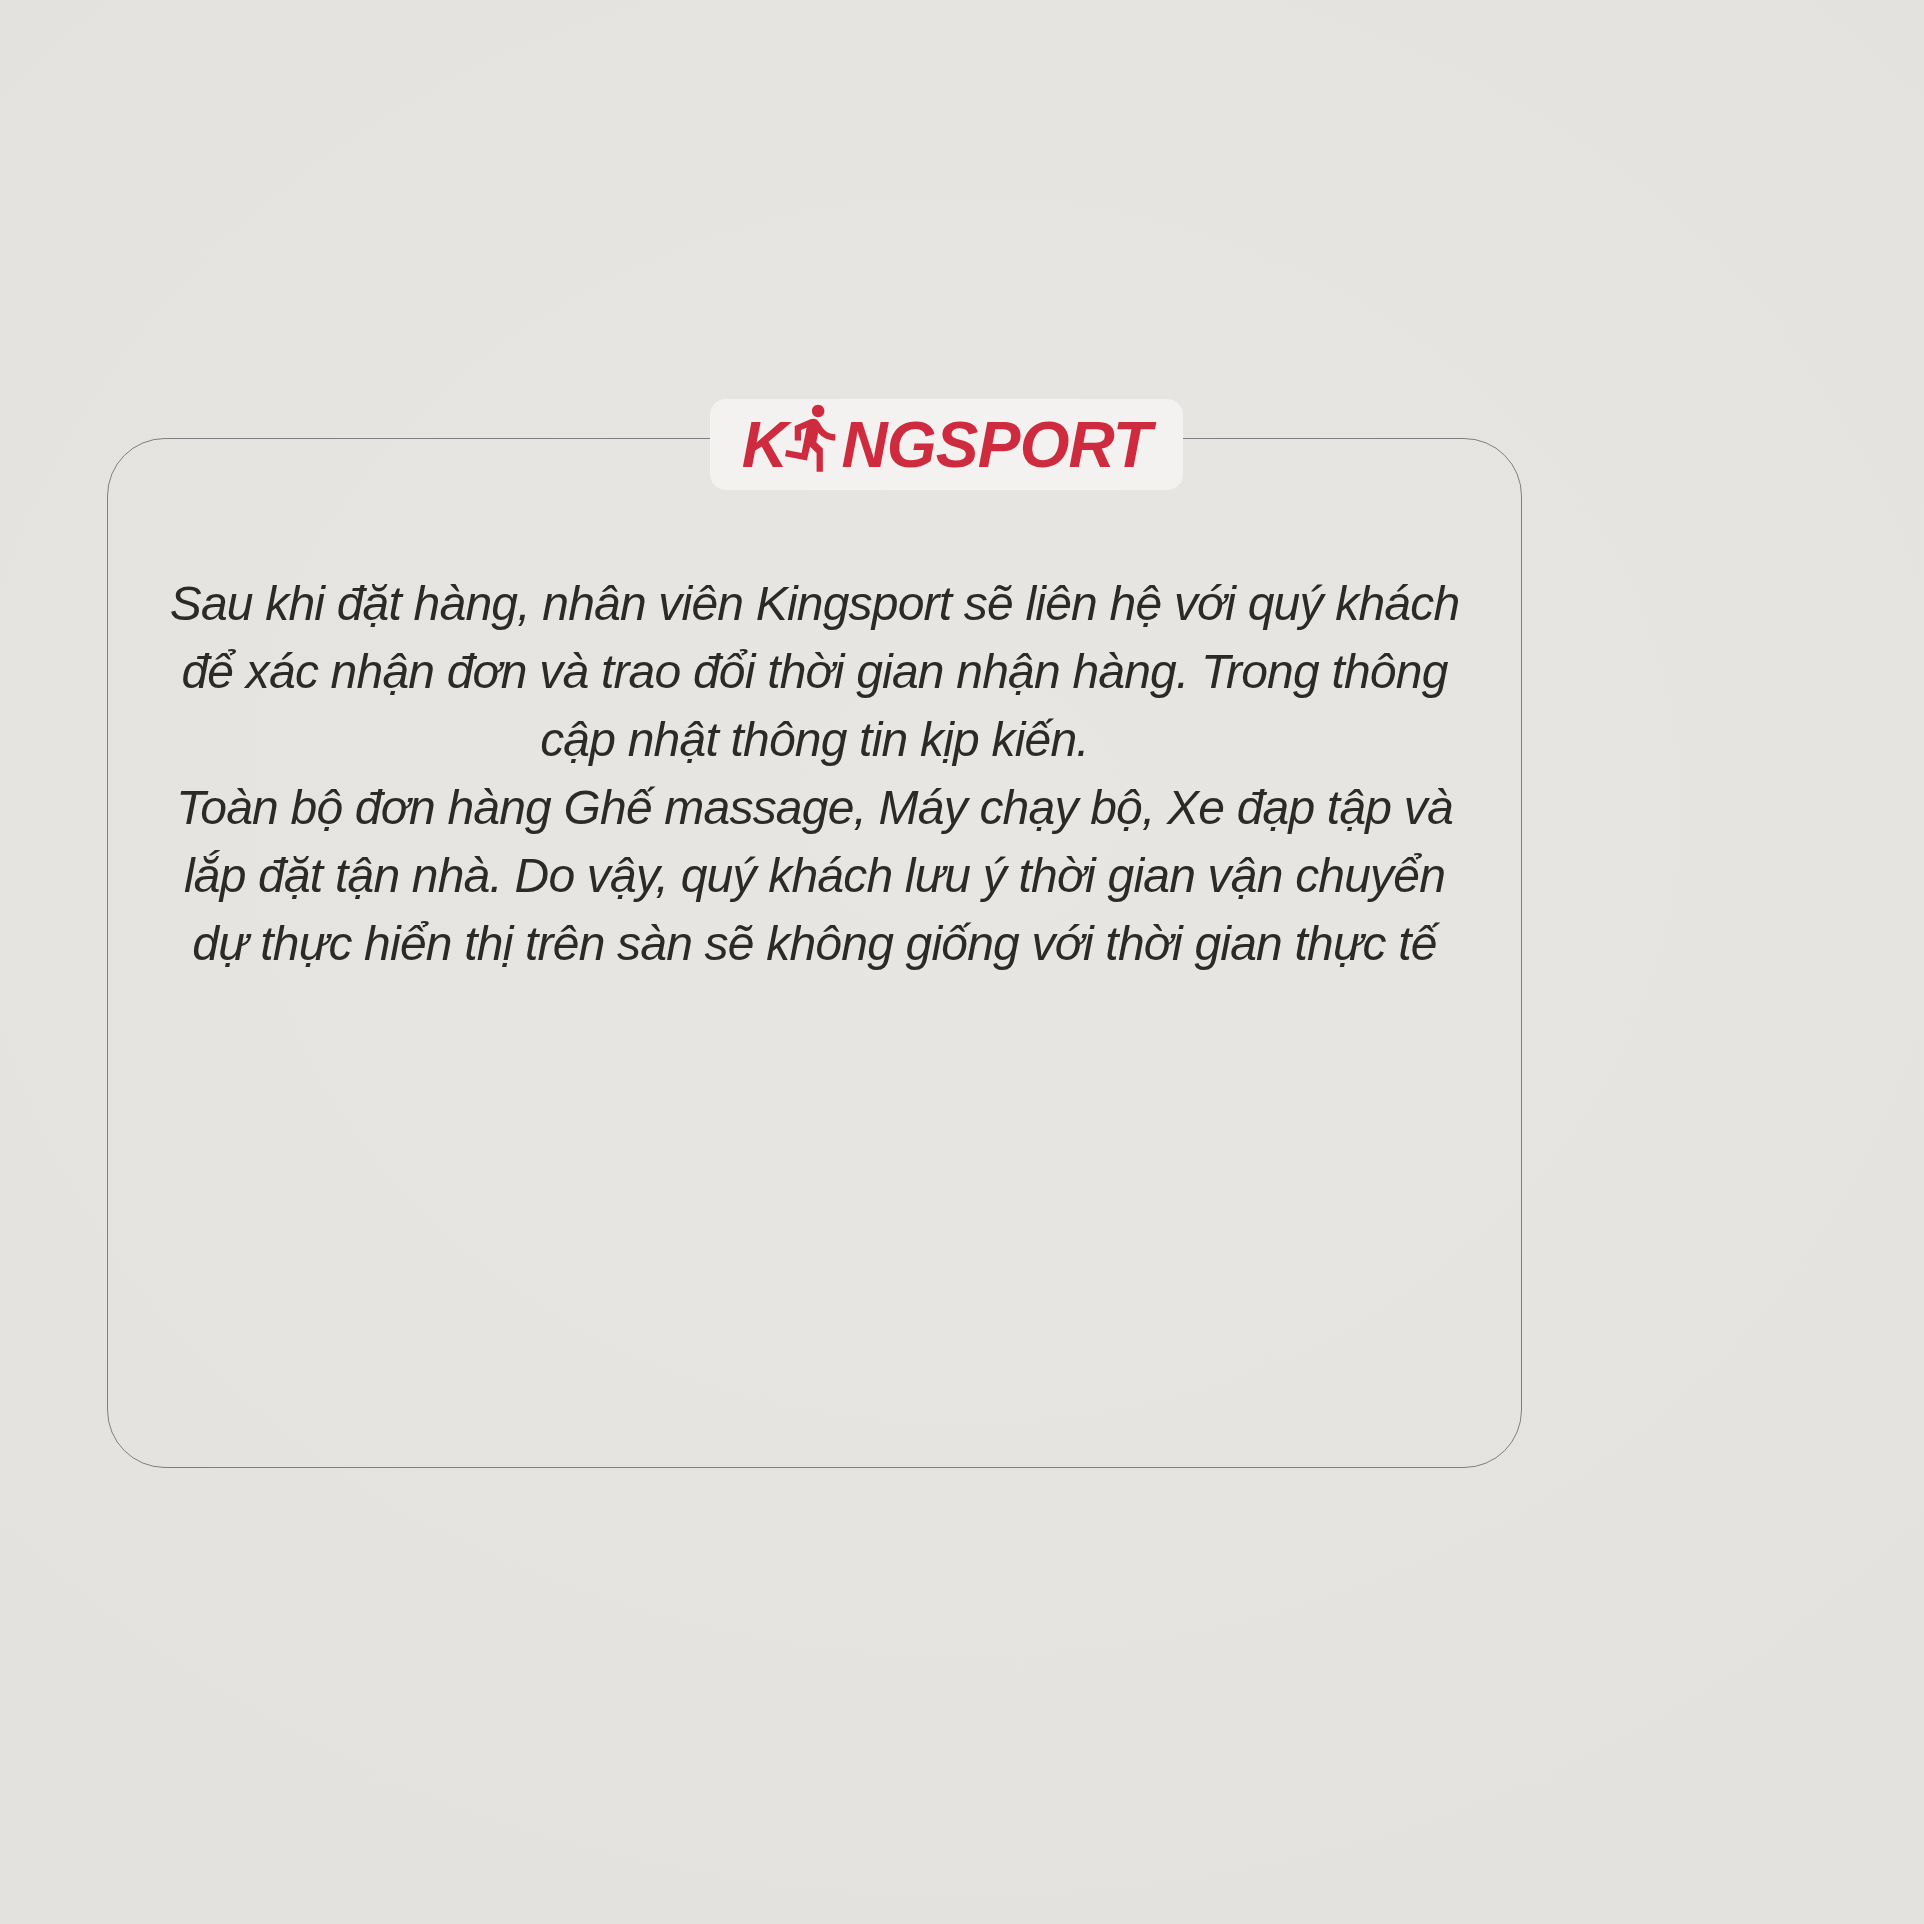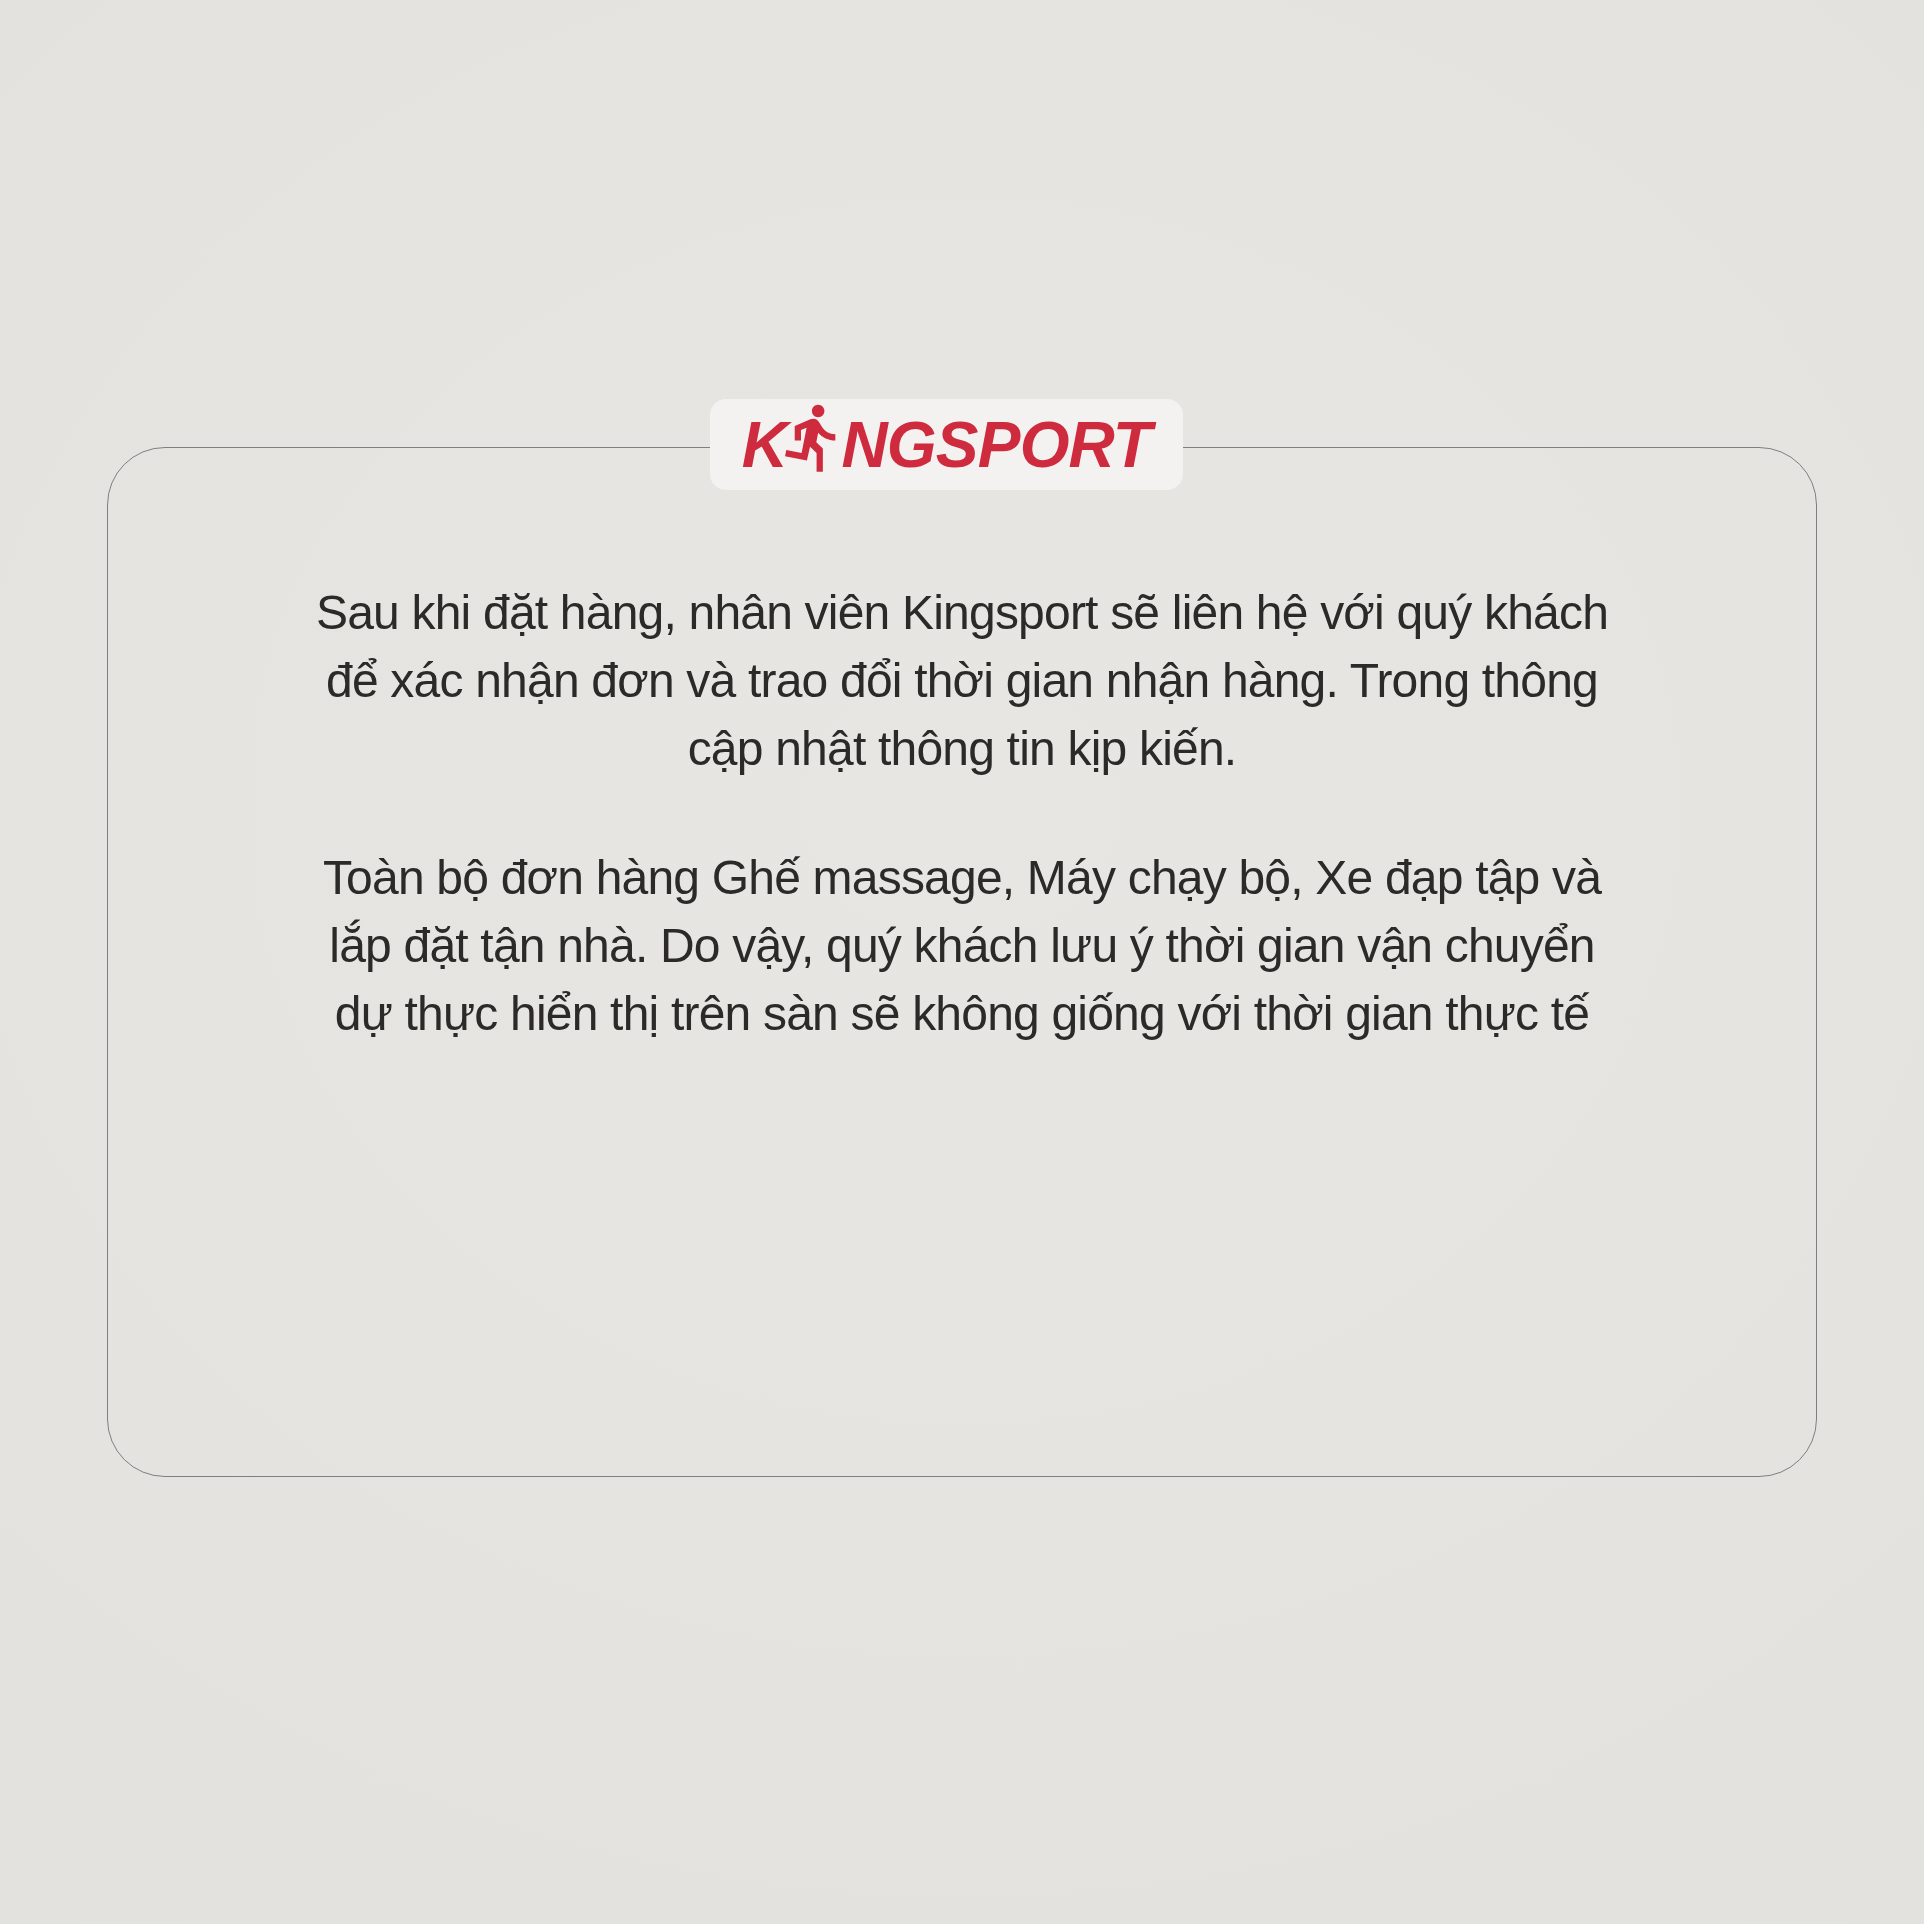--- a/index.html
+++ b/index.html
@@ -13,38 +13,39 @@
   }
   .page {
     position: absolute;
     inset: 0;
     background: radial-gradient(ellipse 140% 120% at 50% 42%,
                 #E8E6E3 0%, #E4E2DF 55%, #DEDCD8 100%);
   }
   .card {
     position: absolute;
     left: 107px;
-    top: 447px;
-    width: 1710px;
+    top: 438px;
+    width: 1415px;
     height: 1030px;
     box-sizing: border-box;
     border: 1.6px solid #7E7F82;
     border-radius: 58px;
+    font-style: italic;
   }
   .card-content {
     padding-top: 131px;
     text-align: center;
   }
   .para {
     font-size: 48px;
     line-height: 68px;
     letter-spacing: -0.8px;
     color: #2B2A28;
   }
-  .para + .para { margin-top: 61px; }
+  .para + .para { }
   .text-line { white-space: nowrap; }
   .logo-panel {
     position: absolute;
     left: 710px;
     top: 399px;
     width: 473px;
     height: 91px;
     background: #F4F2F0;
     border-radius: 16px;
     display: flex;

